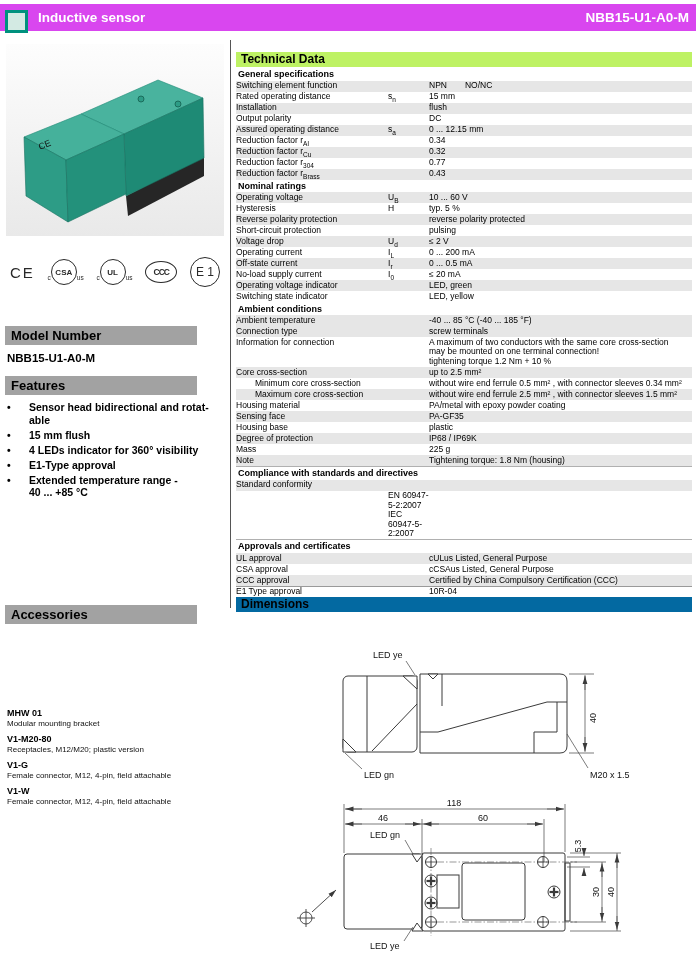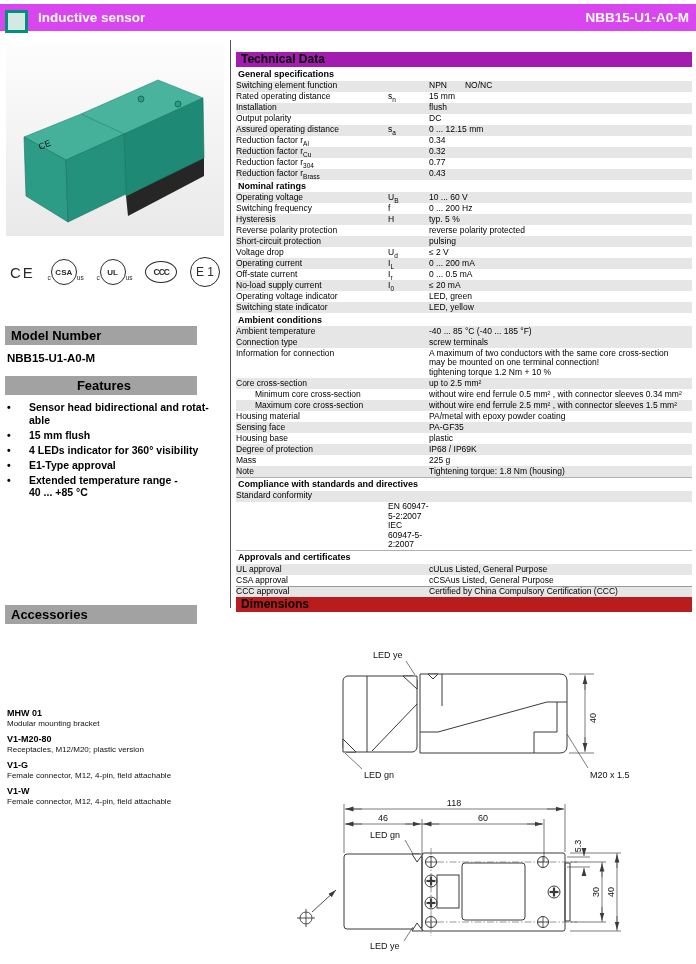--- a/index.html
+++ b/index.html
@@ -27,22 +27,22 @@
   .feat{display:flex;margin-bottom:2.6px;font-weight:bold;font-size:10.5px;line-height:12.5px;}
   .feat .dot{width:22px;flex:none;}
   .acc-list{position:absolute;left:7px;top:660px;width:216px;margin-top:48px;}
   .acc-item{margin-bottom:5px;}
   .acc-name{font-weight:bold;font-size:9px;line-height:11px;}
   .acc-desc{font-size:8px;line-height:10px;color:#111;}
 
   .divider{position:absolute;left:230px;top:40px;width:1px;height:568px;background:#555;}
 
   
-  .td-bar{position:absolute;left:236px;top:52px;width:456px;height:15px;background:#a21caf;box-sizing:border-box;padding:0 0 0 5px;font-weight:bold;font-size:12px;line-height:15px;}
-  .dim-bar{position:absolute;left:236px;top:597px;width:456px;height:15px;background:#b91c1c;box-sizing:border-box;padding:0 0 0 5px;font-weight:bold;font-size:12px;line-height:15px;}
+  .td-bar{position:absolute;left:236px;top:52px;width:456px;height:15px;background:#bef264;box-sizing:border-box;padding:0 0 0 5px;font-weight:bold;font-size:12px;line-height:15px;}
+  .dim-bar{position:absolute;left:236px;top:597px;width:456px;height:15px;background:#0369a1;box-sizing:border-box;padding:0 0 0 5px;font-weight:bold;font-size:12px;line-height:15px;}
   .end-rule{position:absolute;left:236px;top:586px;width:456px;height:1px;background:#9a9a9a;}
 
   .ttable{position:absolute;left:236px;top:68px;width:456px;}
   .sec-h{font-size:9px;font-weight:bold;padding:2.2px 0 1px 2px;line-height:9.5px;}
   .sec[data-rule="true"] .sec-h{border-top:1px solid #b0b0b0;}
   .rows > div:nth-of-type(odd){background:#e6e6e6;}
   .trow{display:grid;grid-template-columns:152px 41px 1fr;padding:0.8px 0;font-size:8.5px;line-height:9.4px;}
   .trow .lbl{}
   .trow[data-ind="1"] .lbl{padding-left:19px;}
   .trow sub{font-size:6.5px;line-height:0;}
@@ -87,21 +87,21 @@
     <div class="logo-round">UL</div>
     <span class="tiny-side">us</span>
   </div>
   <div class="logo-oval">CCC</div>
   <div class="logo-e1">E 1</div>
 </div>
 
 <div class="lbar" style="top:326px;">Model Number</div>
 <div class="mn-val">NBB15-U1-A0-M</div>
 
-<div class="lbar" style="top:376px;text-align:center;">Features</div>
+<div class="lbar" style="top:376px;">Features</div>
 <div class="features-list">
 
     <div class="feat">
       <span class="dot">•</span>
       <span><span>Sensor head bidirectional and rotat-</span><br><span>able</span></span>
     </div>
 
     <div class="feat">
       <span class="dot">•</span>
       <span><span>15 mm flush</span><br><span></span></span>
@@ -256,29 +256,20 @@
           <div class="trow">
             <div class="lbl"><span>Operating voltage</span><sub></sub></div>
             <div class="sym"><span>U</span><sub>B</sub></div>
             <div class="val">
               <div><span>10 ... 60 V</span><span class="extra"></span></div>
               <div></div>
               <div></div>
             </div>
           </div>
 
-          <div class="trow">
-            <div class="lbl"><span>Switching frequency</span><sub></sub></div>
-            <div class="sym"><span>f</span><sub></sub></div>
-            <div class="val">
-              <div><span>0 ... 200 Hz</span><span class="extra"></span></div>
-              <div></div>
-              <div></div>
-            </div>
-          </div>
 
           <div class="trow">
             <div class="lbl"><span>Hysteresis</span><sub></sub></div>
             <div class="sym"><span>H</span><sub></sub></div>
             <div class="val">
               <div><span>typ. 5  %</span><span class="extra"></span></div>
               <div></div>
               <div></div>
             </div>
           </div>

